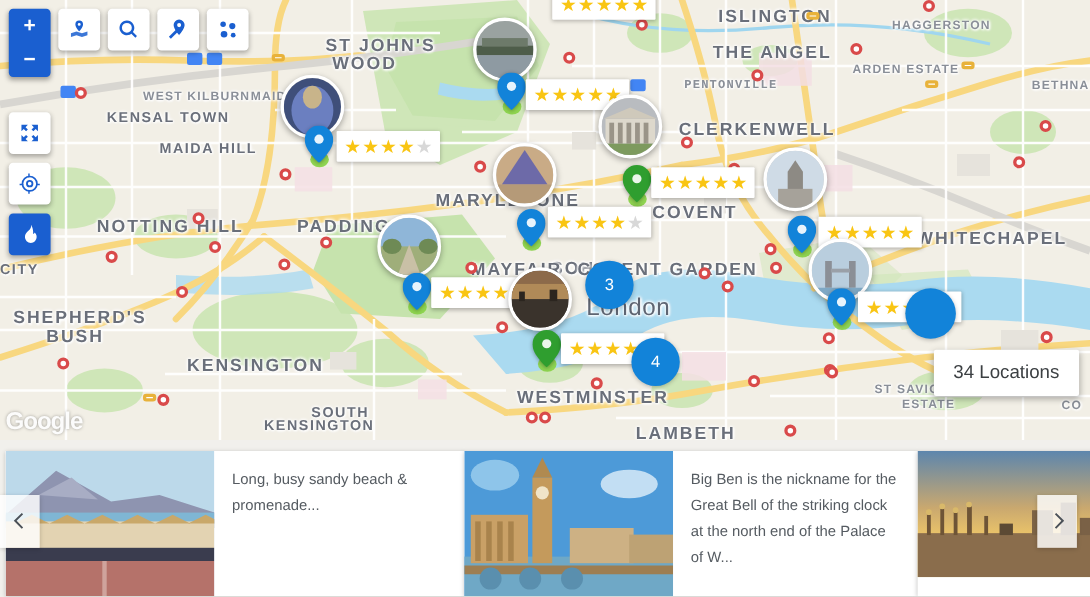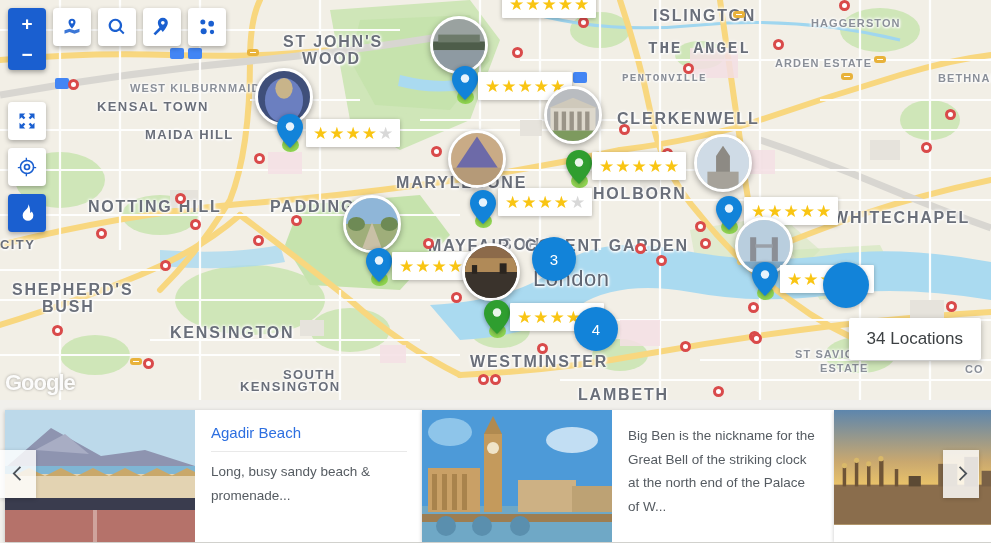--- a/index.html
+++ b/index.html
@@ -287,35 +287,35 @@
         <rect x="170" y="190" width="28" height="18"></rect>
         <rect x="520" y="120" width="22" height="16"></rect>
         <rect x="870" y="140" width="30" height="20"></rect>
         <rect x="300" y="320" width="24" height="16"></rect>
         <rect x="640" y="180" width="20" height="14"></rect>
         <rect x="910" y="300" width="34" height="22"></rect>
       </g>
     </svg>
 
     <div id="map-labels">
-        <div class="maplabel lg" style="left: 283px; top: 33px;">ST JOHN'S</div>
+        <div class="maplabel lg" style="left: 296px; top: 33px;">ST JOHN'S</div>
         <div class="maplabel lg" style="left: 302px; top: 50px;">WOOD</div>
         <div class="maplabel lg" style="left: 653px; top: 7px;">ISLINGTON</div>
         <div class="maplabel sm" style="left: 811px; top: 17px;">HAGGERSTON</div>
-        <div class="maplabel lg" style="left: 648px; top: 40px; font-family: Liberation Mono, monospace;">THE ANGEL</div>
+        <div class="maplabel lg" style="left: 648px; top: 40px;">THE ANGEL</div>
         <div class="maplabel sm" style="left: 775px; top: 57px;">ARDEN ESTATE</div>
         <div class="maplabel sm" style="left: 938px; top: 72px;">BETHNAL</div>
         <div class="maplabel sm" style="left: 622px; top: 72px; font-family: Liberation Mono, monospace;">PENTONVILLE</div>
         <div class="maplabel sm" style="left: 130px; top: 82px;">WEST KILBURN</div>
         <div class="maplabel sm" style="left: 228px; top: 82px;">MAID</div>
         <div class="maplabel " style="left: 97px; top: 99px;">KENSAL TOWN</div>
         <div class="maplabel lg" style="left: 617px; top: 110px;">CLERKENWELL</div>
         <div class="maplabel " style="left: 145px; top: 127px;">MAIDA HILL</div>
         <div class="maplabel lg" style="left: 396px; top: 174px;">MARYLEBONE</div>
-        <div class="maplabel lg" style="left: 593px; top: 185px;">HOLBORN</div>
+        <div class="maplabel lg" style="left: 593px; top: 185px;">COVENT</div>
         <div class="maplabel lg" style="left: 833px; top: 209px;">WHITECHAPEL</div>
         <div class="maplabel lg" style="left: 88px; top: 198px;">NOTTING HILL</div>
         <div class="maplabel lg" style="left: 270px; top: 198px;">PADDINGT</div>
         <div class="maplabel " style="left: 0px; top: 237px;">CITY</div>
         <div class="maplabel lg" style="left: 501px; top: 236px;">SOHO</div>
         <div class="maplabel lg" style="left: 428px; top: 237px;">MAYFAIR</div>
         <div class="maplabel lg" style="left: 525px; top: 237px;">COVENT GARDEN</div>
         <div class="maplabel lg" style="left: 12px; top: 281px; text-align: center;">SHEPHERD'S</div>
         <div class="maplabel lg" style="left: 42px; top: 298px;">BUSH</div>
         <div class="maplabel city" style="left: 533px; top: 266px;">London</div>
@@ -670,21 +670,20 @@
                 <path d="M72 66 l16-8 16 8z"></path>
                 <path d="M104 66 l16-8 16 8z"></path>
                 <path d="M136 66 l16-8 16 8z"></path>
                 <path d="M166 66 l16-8 16 8z"></path>
               </g>
               <rect y="88" width="190" height="12" fill="#3a3c4e"></rect>
               <rect y="100" width="190" height="32" fill="#b5726a"></rect>
               <rect x="88" y="100" width="4" height="32" fill="#cfa39c"></rect>
             </svg></div>
           <div class="card-body">
-            <div class="card-title">Agadir Beach</div>
             <div class="card-desc">Long, busy sandy beach &amp; promenade...</div>
           </div>
         </div>
         <div class="card" style="left: 422px; width: 412px;">
           <div class="card-img"><svg viewBox="0 0 190 132" preserveAspectRatio="none">
               <rect width="190" height="132" fill="#4d9ad8"></rect>
               <ellipse cx="28" cy="22" rx="22" ry="14" fill="#9fd0ef" opacity=".8"></ellipse>
               <ellipse cx="150" cy="30" rx="26" ry="13" fill="#cfe6f6" opacity=".9"></ellipse>
               <rect y="96" width="190" height="36" fill="#6fa8c6"></rect>
               <rect x="62" y="24" width="18" height="78" fill="#c49a5c"></rect>

